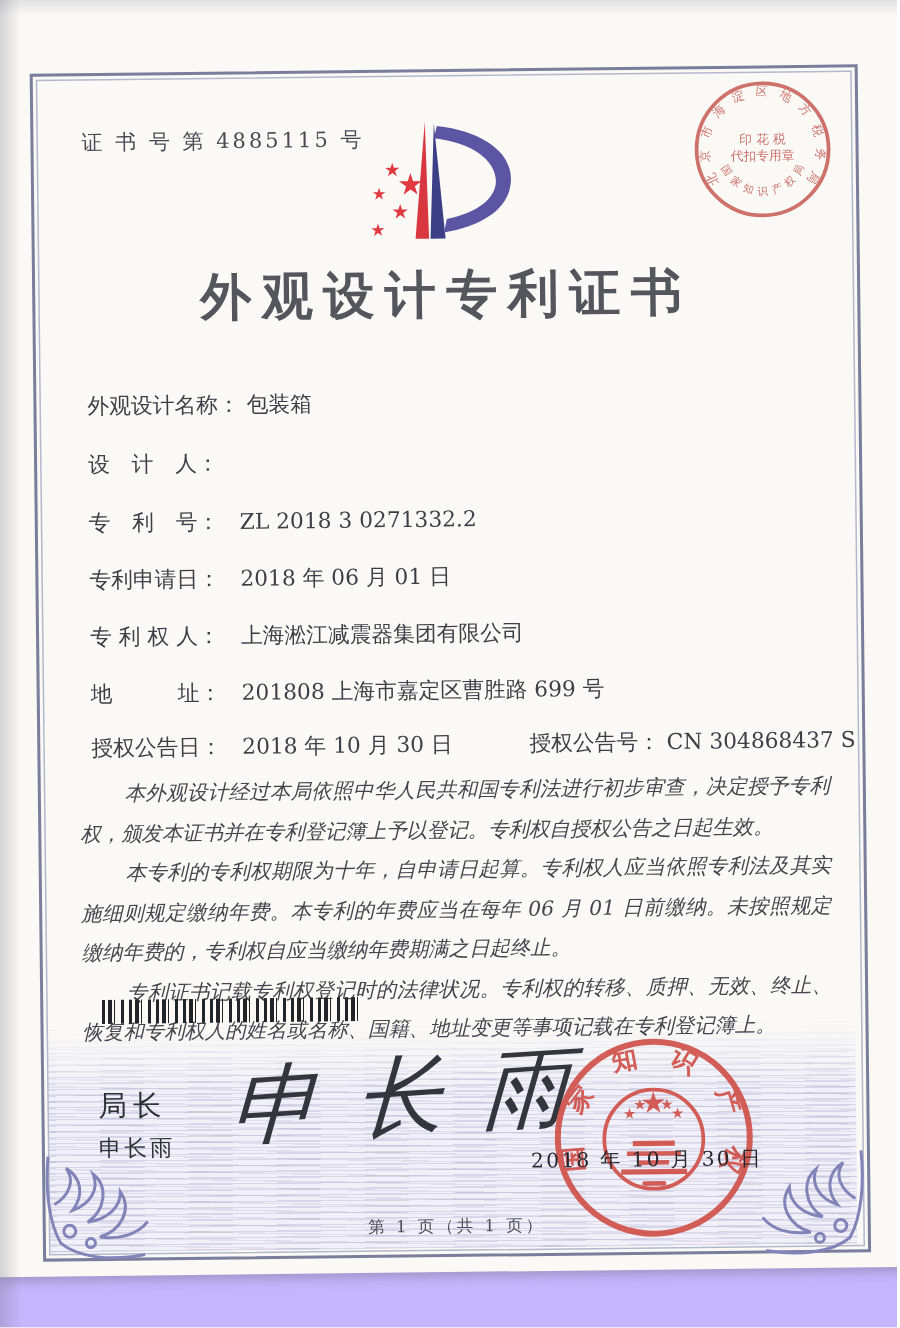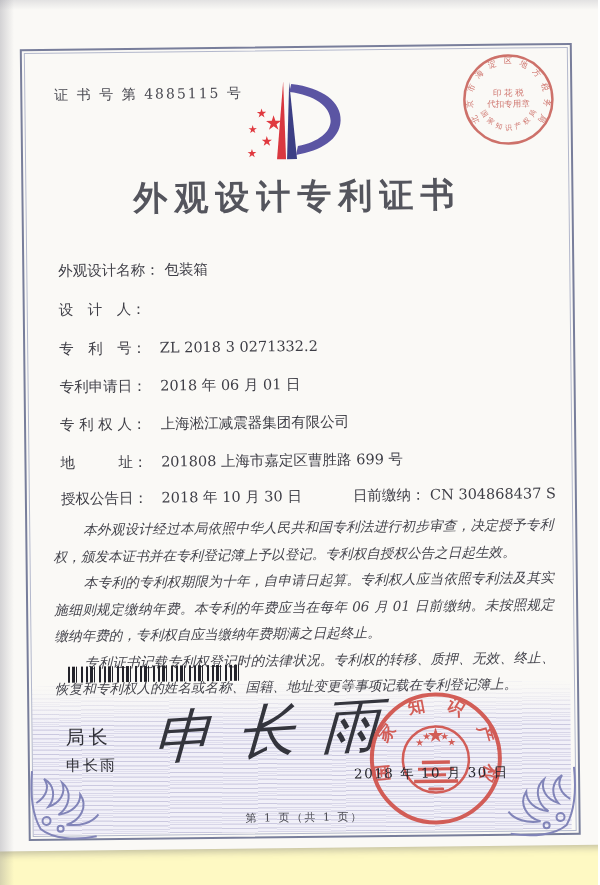--- a/index.html
+++ b/index.html
@@ -1,17 +1,17 @@
 <!DOCTYPE html>
 <html><head>
 <meta charset="utf-8">
 <style>
   html,body{margin:0;padding:0;}
   body{width:600px;height:885px;background:#ffffff;font-family:"DejaVu Serif", serif;}
-  .stage{position:relative;width:598px;height:885px;overflow:hidden;background:#fef9c3;}
+  .stage{position:relative;width:598px;height:885px;overflow:hidden;background:#c4b5fd;}
   .paper{position:absolute;left:-6px;top:-10px;width:612px;height:858px;
          background:#faf9f6;transform:rotate(-0.65deg);
          box-shadow:0 3px 7px rgba(90,90,100,.35);}
   .sheet{position:absolute;left:6px;top:8px;width:600px;height:850px;}
   
   .frame-outer{position:absolute;left:24px;top:48px;width:548px;height:788px;
                border:2px solid #787e9b;}
   .frame-inner{position:absolute;left:2px;top:2px;right:2px;bottom:2px;
                border:1px solid #b3b8cc;}
   
@@ -147,21 +147,21 @@
       </div>
       <div class="field" style="top:453px;">
         <span class="lbl">地　　　址：</span>
         <span>201808 上海市嘉定区曹胜路 699 号</span>
       </div>
       <div class="field" style="top:489px;">
         <span class="lbl">授权公告日：</span>
         <span>2018 年 10 月 30 日</span>
       </div>
       <div class="grant-no" style="top:489px;">
-        <span>日前缴纳：</span>
+        <span>授权公告号：</span>
         <span>CN 304868437 S</span>
       </div>
 
       <div class="paras">
         <p>本外观设计经过本局依照中华人民共和国专利法进行初步审查，决定授予专利权，颁发本证书并在专利登记簿上予以登记。专利权自授权公告之日起生效。</p>
         <p>本专利的专利权期限为十年，自申请日起算。专利权人应当依照专利法及其实施细则规定缴纳年费。本专利的年费应当在每年 06 月 01 日前缴纳。未按照规定缴纳年费的，专利权自应当缴纳年费期满之日起终止。</p>
         <p>专利证书记载专利权登记时的法律状况。专利权的转移、质押、无效、终止、恢复和专利权人的姓名或名称、国籍、地址变更等事项记载在专利登记簿上。</p>
       </div>
 
       <div class="barcode"></div>

